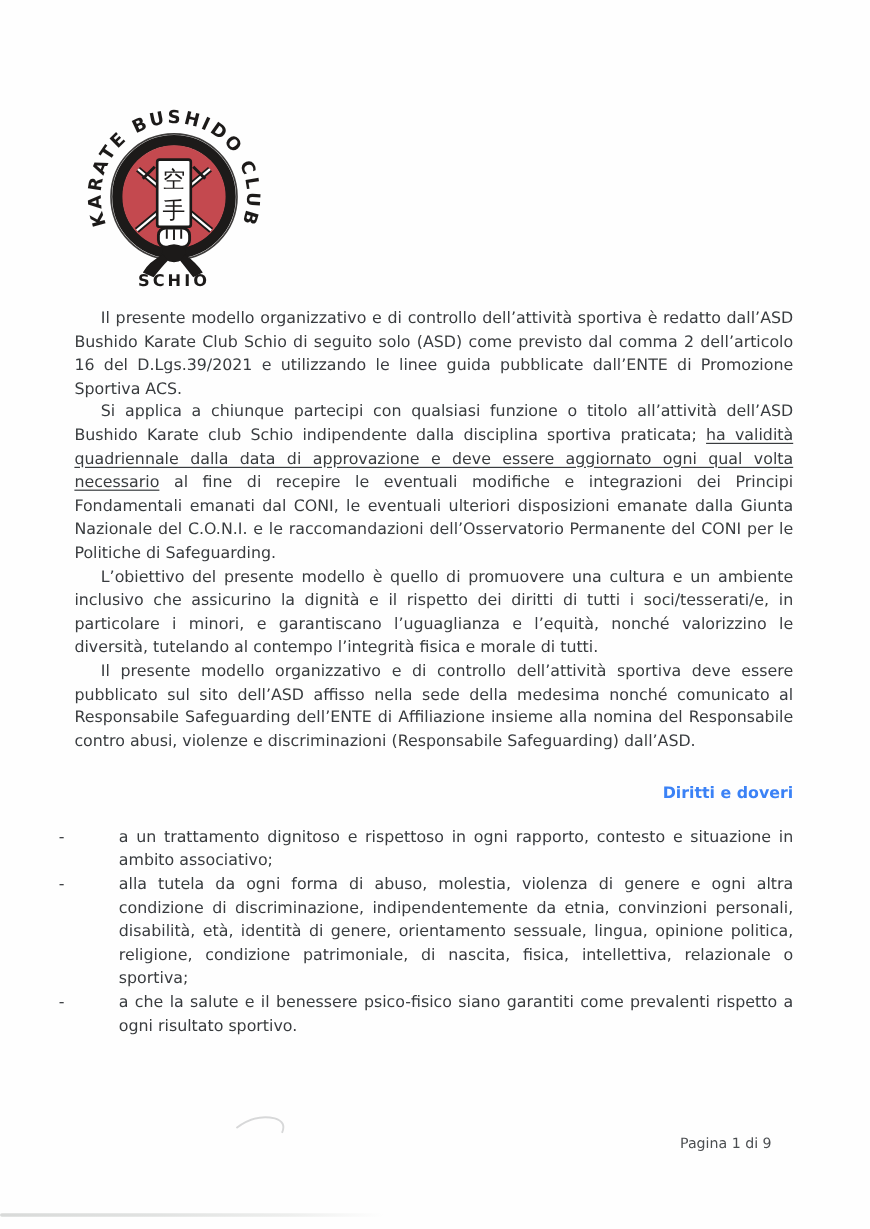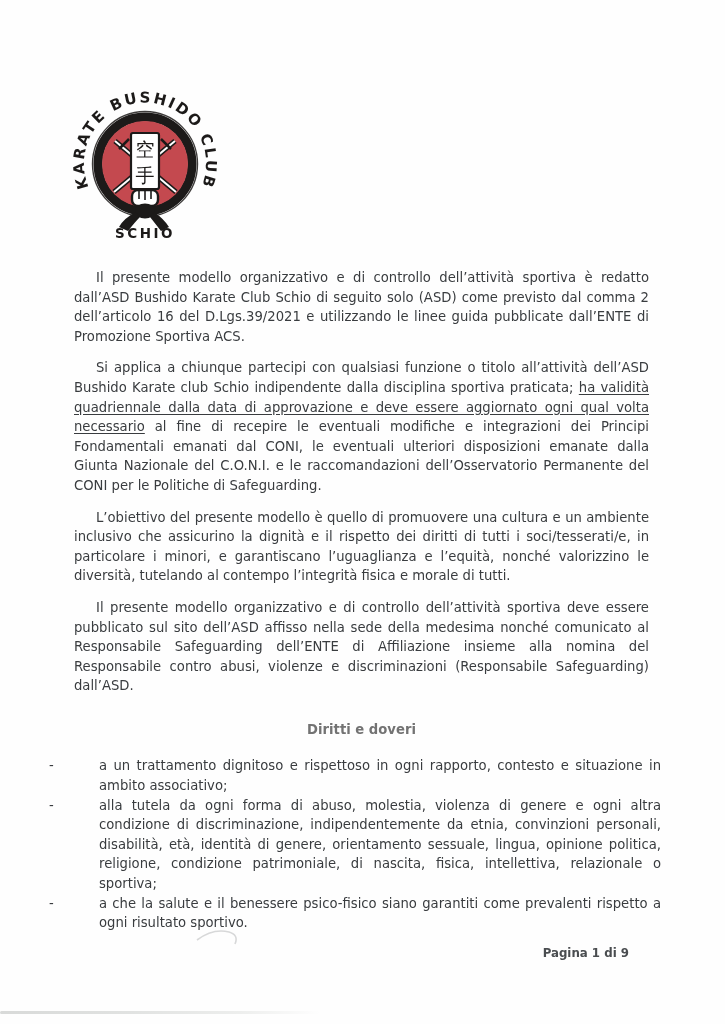--- a/index.html
+++ b/index.html
@@ -29,38 +29,38 @@
   }
 
   
   .doc-body {
     position:absolute; left:62px; top:256px; width:599px;
     font-size:13.2px;
     line-height:19.6px;
     text-align:justify;
     color:#393c3f;
   }
-  .para { text-indent:22px; margin:12px; }
+  .para { text-indent:22px; margin:0; }
   .underline { text-decoration:underline; text-underline-offset:2px; }
   .section-heading {
-    text-align:center;
+    text-align:right;
     font-weight:bold;
     text-indent:0;
     margin-top:24px;
     margin-bottom:17px;
-    color:#737373;
+    color:#3b82f6;
   }
   .list-item { display:flex; margin-left:-13px; }
   .list-item .dash { width:15px; flex:0 0 15px; text-align:left; }
   .list-item .li-text { flex:1; text-align:justify;margin-left:35px; }
 
   
   .footer {
-    position:absolute; right:96px; top:946px;
-    font-size:11.8px; color:#4a4d50;font-weight:bold;
+    position:absolute; right:82px; top:946px;
+    font-size:11.8px; color:#4a4d50;
   }
 
   
   .pencil-mark { position:absolute; left:195px; top:924px; width:60px; height:26px; opacity:.55; }
   .scan-edge {
     position:absolute; left:0; top:1011px; width:320px; height:3px;
     background:linear-gradient(90deg, #b9bcba 0%, #c8cbc9 40%, #dfe1df 75%, rgba(255,255,255,0) 100%);
     opacity:.55; border-radius:2px;
   }
 </style>

